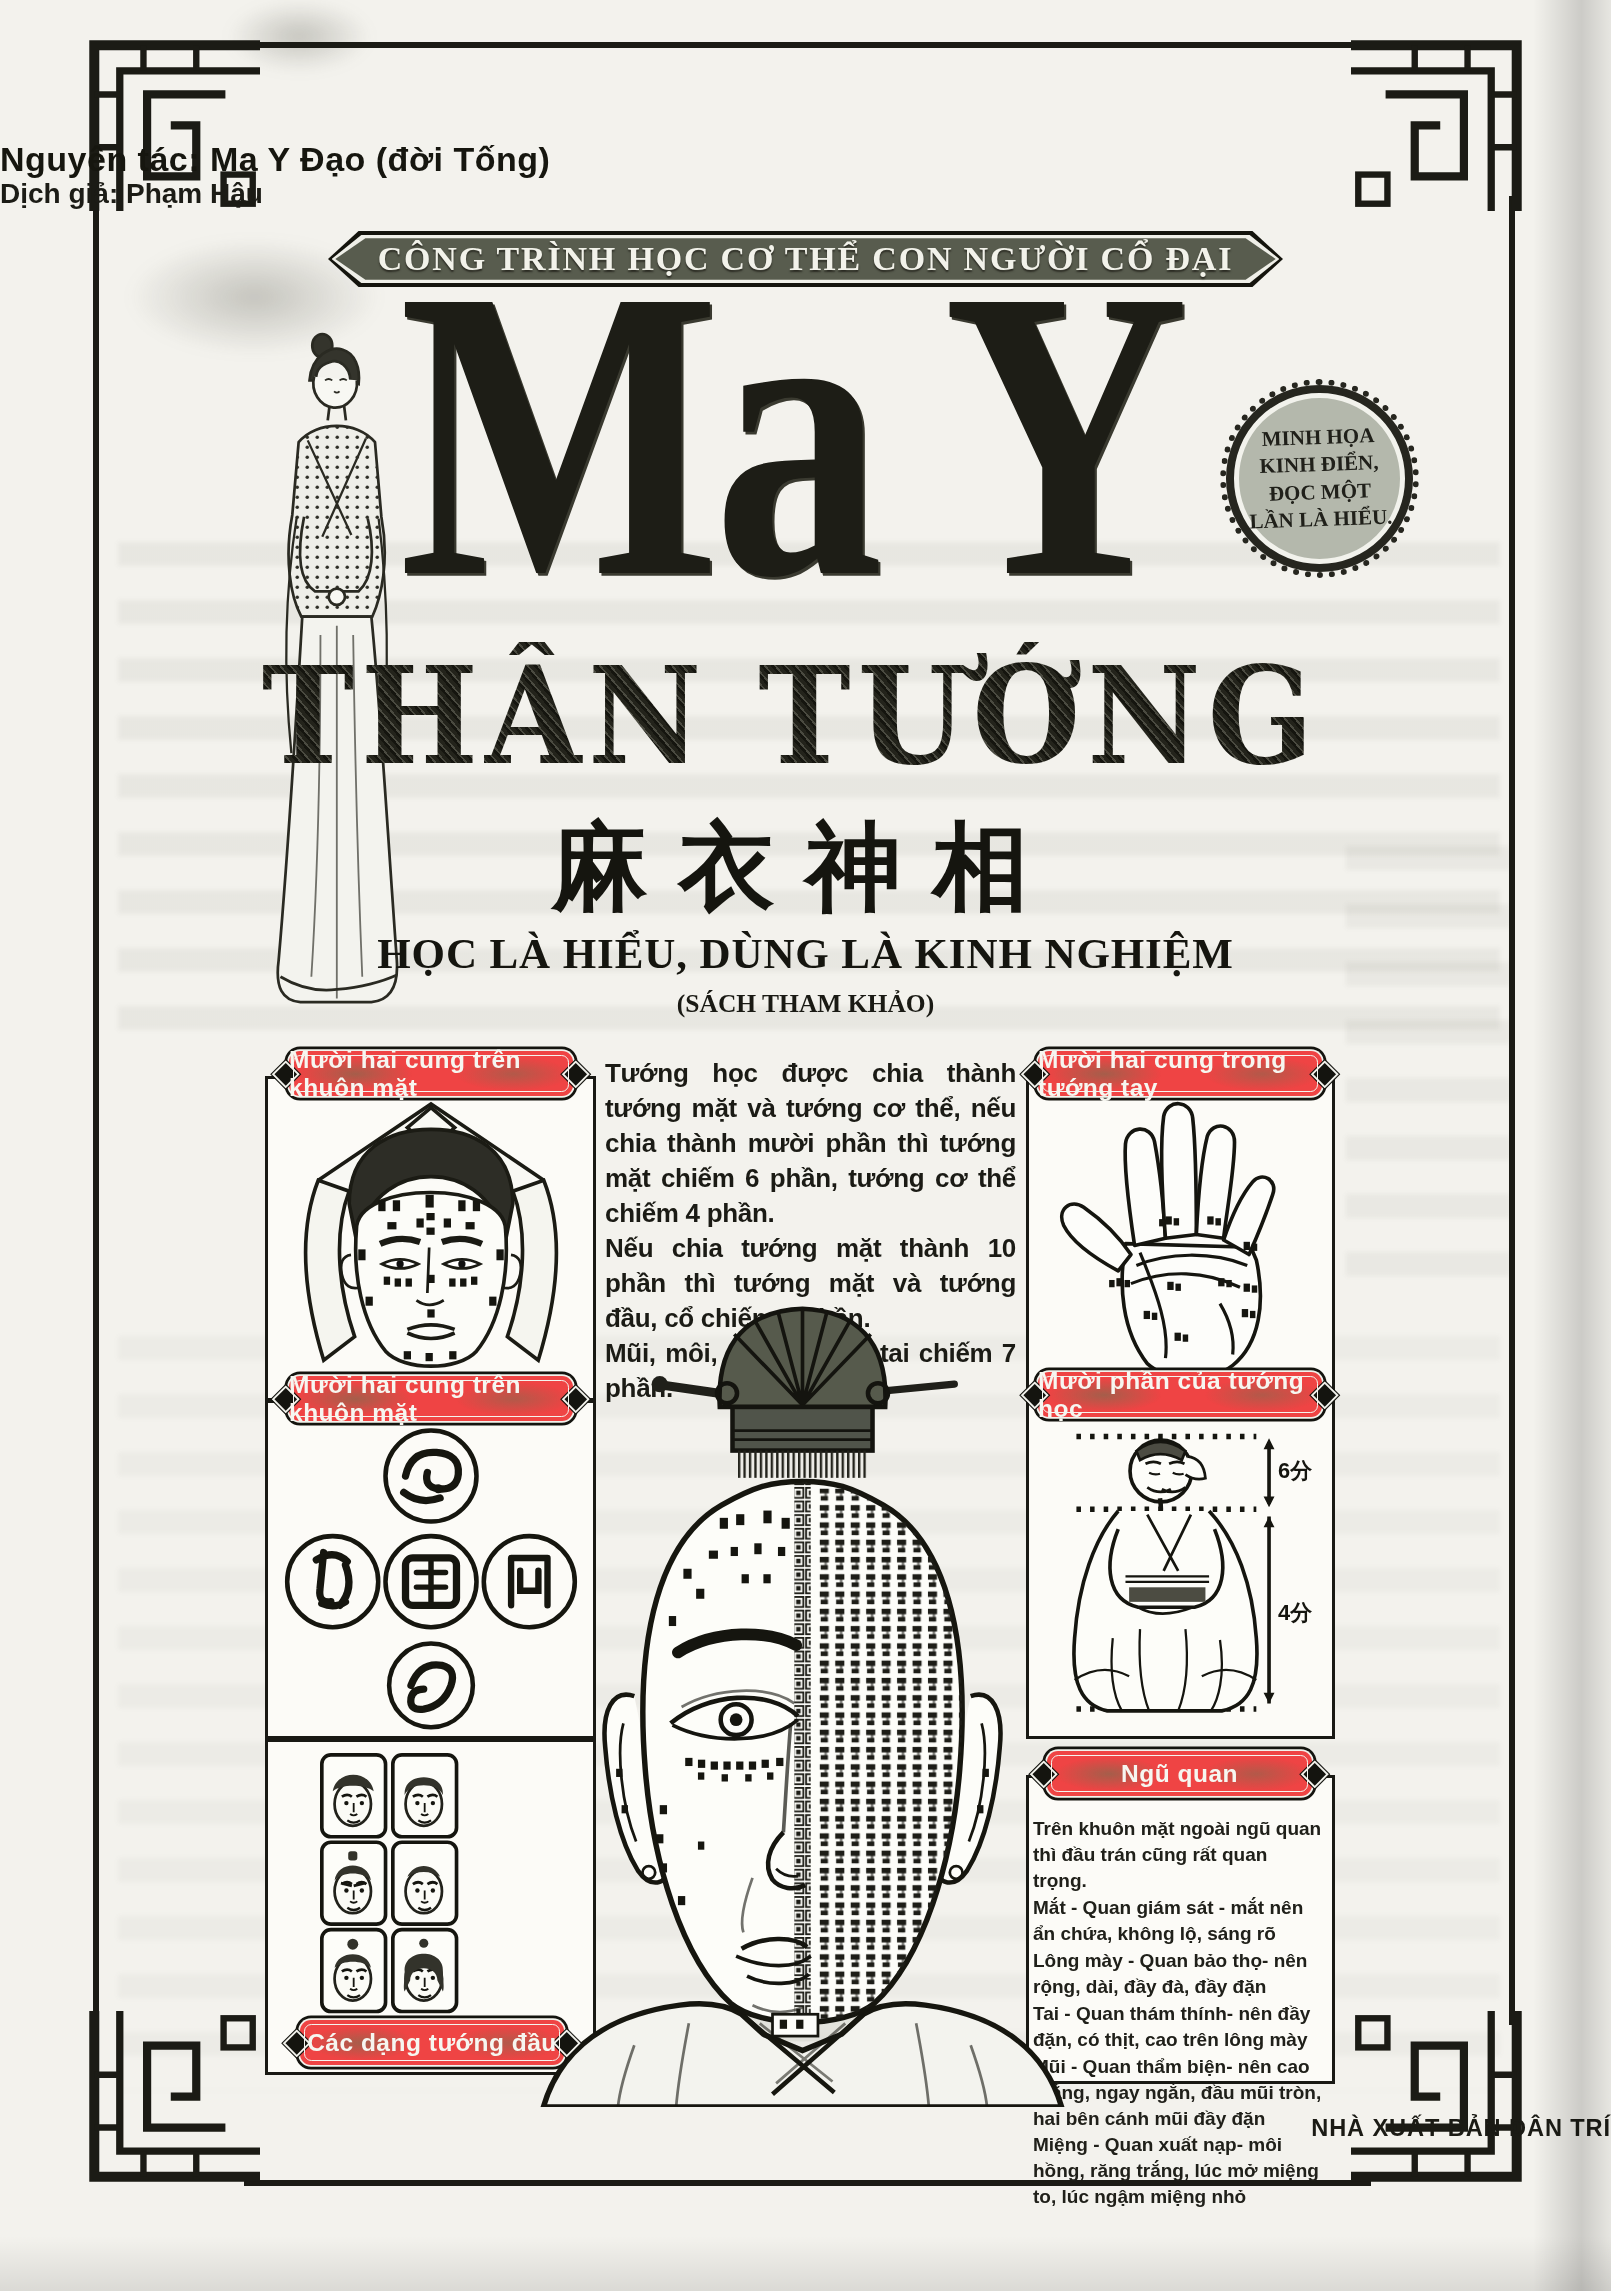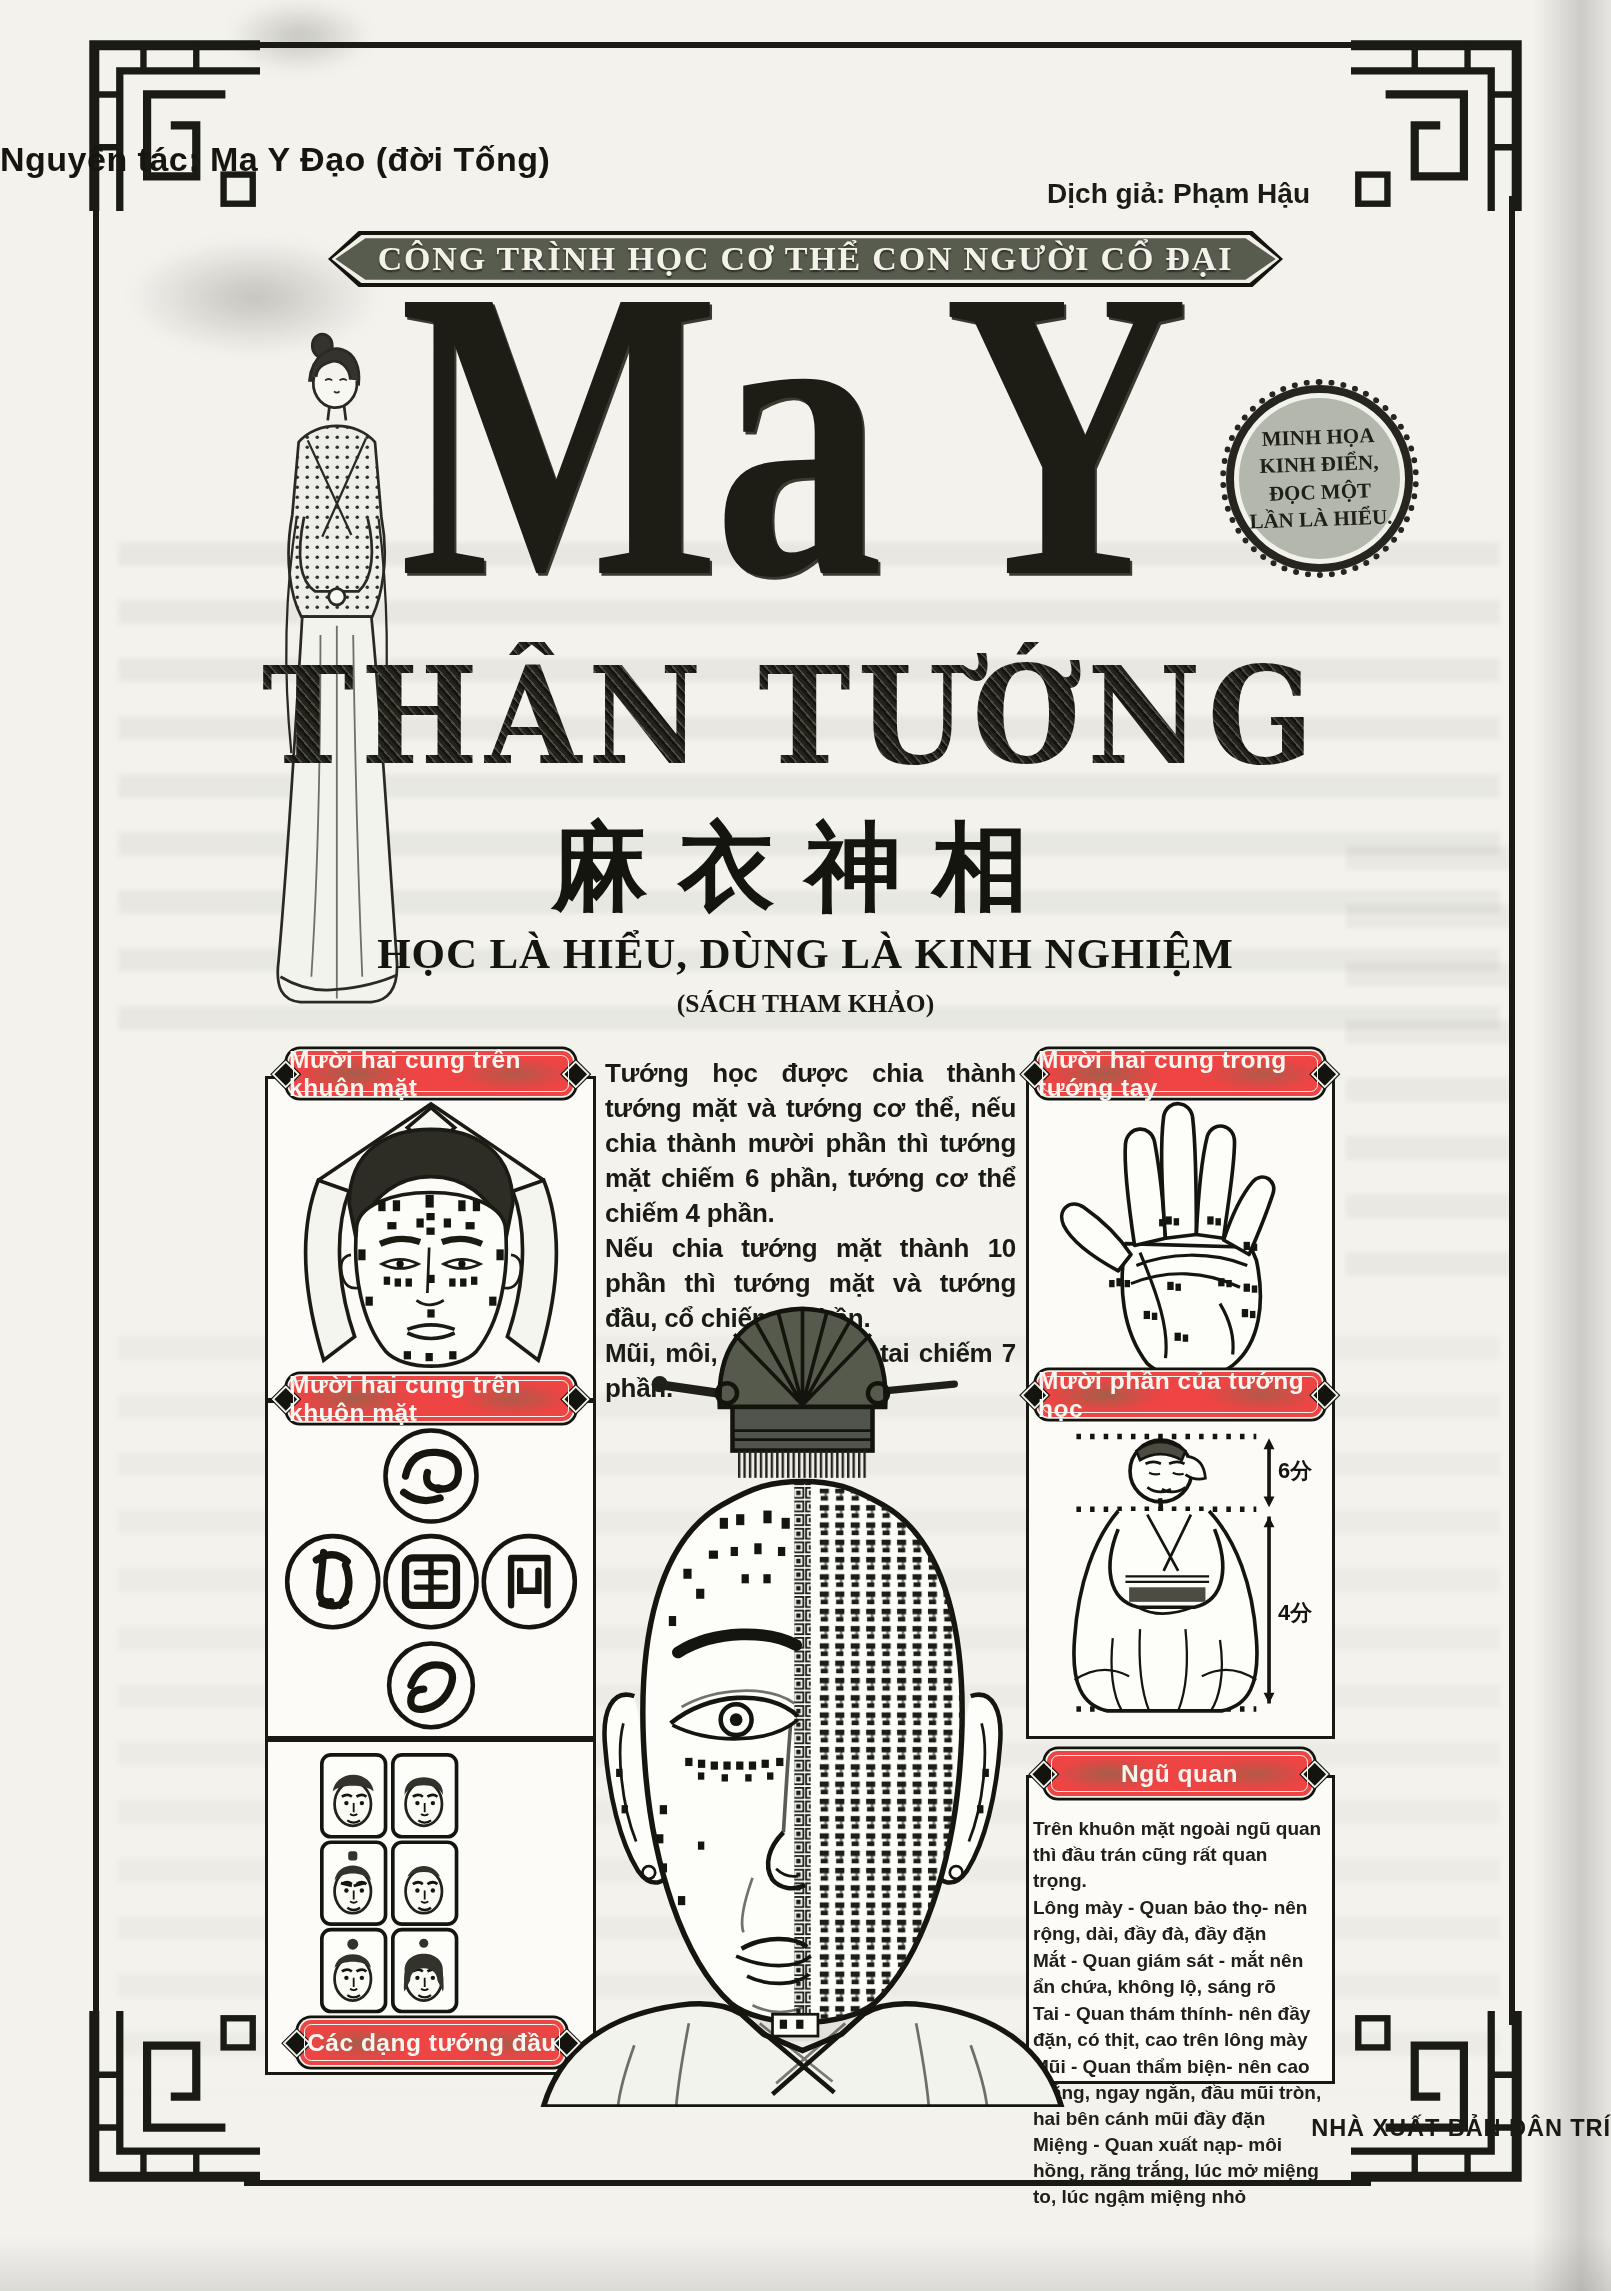--- a/index.html
+++ b/index.html
@@ -12,21 +12,21 @@
   .blob{position:absolute;filter:blur(6.4px);pointer-events:none;
         background:radial-gradient(ellipse, rgba(90,90,80,.30), rgba(90,90,80,0) 70%);}
   
   .frame-line{position:absolute;background:#1b1b15;}
   .corner{position:absolute;width:173px;height:173px;}
   .corner svg{display:block;width:100%;height:100%;}
   .c-tr{transform:scaleX(-1);} .c-bl{transform:scaleY(-1);} .c-br{transform:scale(-1,-1);}
   
   .hdr1{position:absolute;left:0;top:129px;width:1611px;text-align:left;
         font-size:34px;font-weight:bold;letter-spacing:0.5px;color:#16160f;margin-top:11px;}
-  .hdr2{position:absolute;left:0;top:178px;width:1310px;text-align:right;
+  .hdr2{position:absolute;left:0;top:178px;width:1310px;text-align:left;
         font-size:28px;font-weight:bold;color:#1c1c16;}
   
   .banner{position:absolute;left:328px;top:231px;width:955px;height:56px;}
   .banner .b1,.banner .b2,.banner .b3{position:absolute;
         clip-path:polygon(0 50%,3.2% 0,96.8% 0,100% 50%,96.8% 100%,3.2% 100%);}
   .banner .b1{inset:0;background:#14140d;}
   .banner .b2{inset:3.6px;background:#efefe8;}
   .banner .b3{inset:7.3px;background:#585c4e;}
   .banner .btxt{position:absolute;inset:0;display:flex;align-items:center;justify-content:center;
         font-family:"Liberation Serif",serif;font-weight:bold;font-size:34px;letter-spacing:1.8px;
@@ -530,22 +530,22 @@
 
   <div class="pbox" style="left:1026px;top:1775px;width:309px;height:309px;"></div>
   <div class="ribbon" style="left:1047px;top:1751px;width:265px;">
     <span class="rl-end le"></span>
     <span class="blot"></span>
     <span class="rtxt">Ngũ quan</span>
     <span class="rl-end re"></span>
   </div>
   <div class="fives">
     <p>Trên khuôn mặt ngoài ngũ quan thì đầu trán cũng rất quan trọng.</p>
+    <p>Mắt - Quan giám sát - mắt nên ẩn chứa, không lộ, sáng rõ</p>
     <p>Lông mày - Quan bảo thọ- nên rộng, dài, đầy đà, đầy đặn</p>
-    <p>Mắt - Quan giám sát - mắt nên ẩn chứa, không lộ, sáng rõ</p>
     <p>Tai - Quan thám thính- nên đầy đặn, có thịt, cao trên lông mày</p>
     <p>Mũi - Quan thẩm biện- nên cao thẳng, ngay ngắn, đầu mũi tròn, hai bên cánh mũi đầy đặn</p>
     <p>Miệng - Quan xuất nạp- môi hồng, răng trắng, lúc mở miệng to, lúc ngậm miệng nhỏ</p>
   </div>
 
   <div class="publisher">NHÀ XUẤT BẢN DÂN TRÍ</div>
 
   <div class="shadow-right"></div>
   <div class="shadow-bottom"></div>
 </div>

